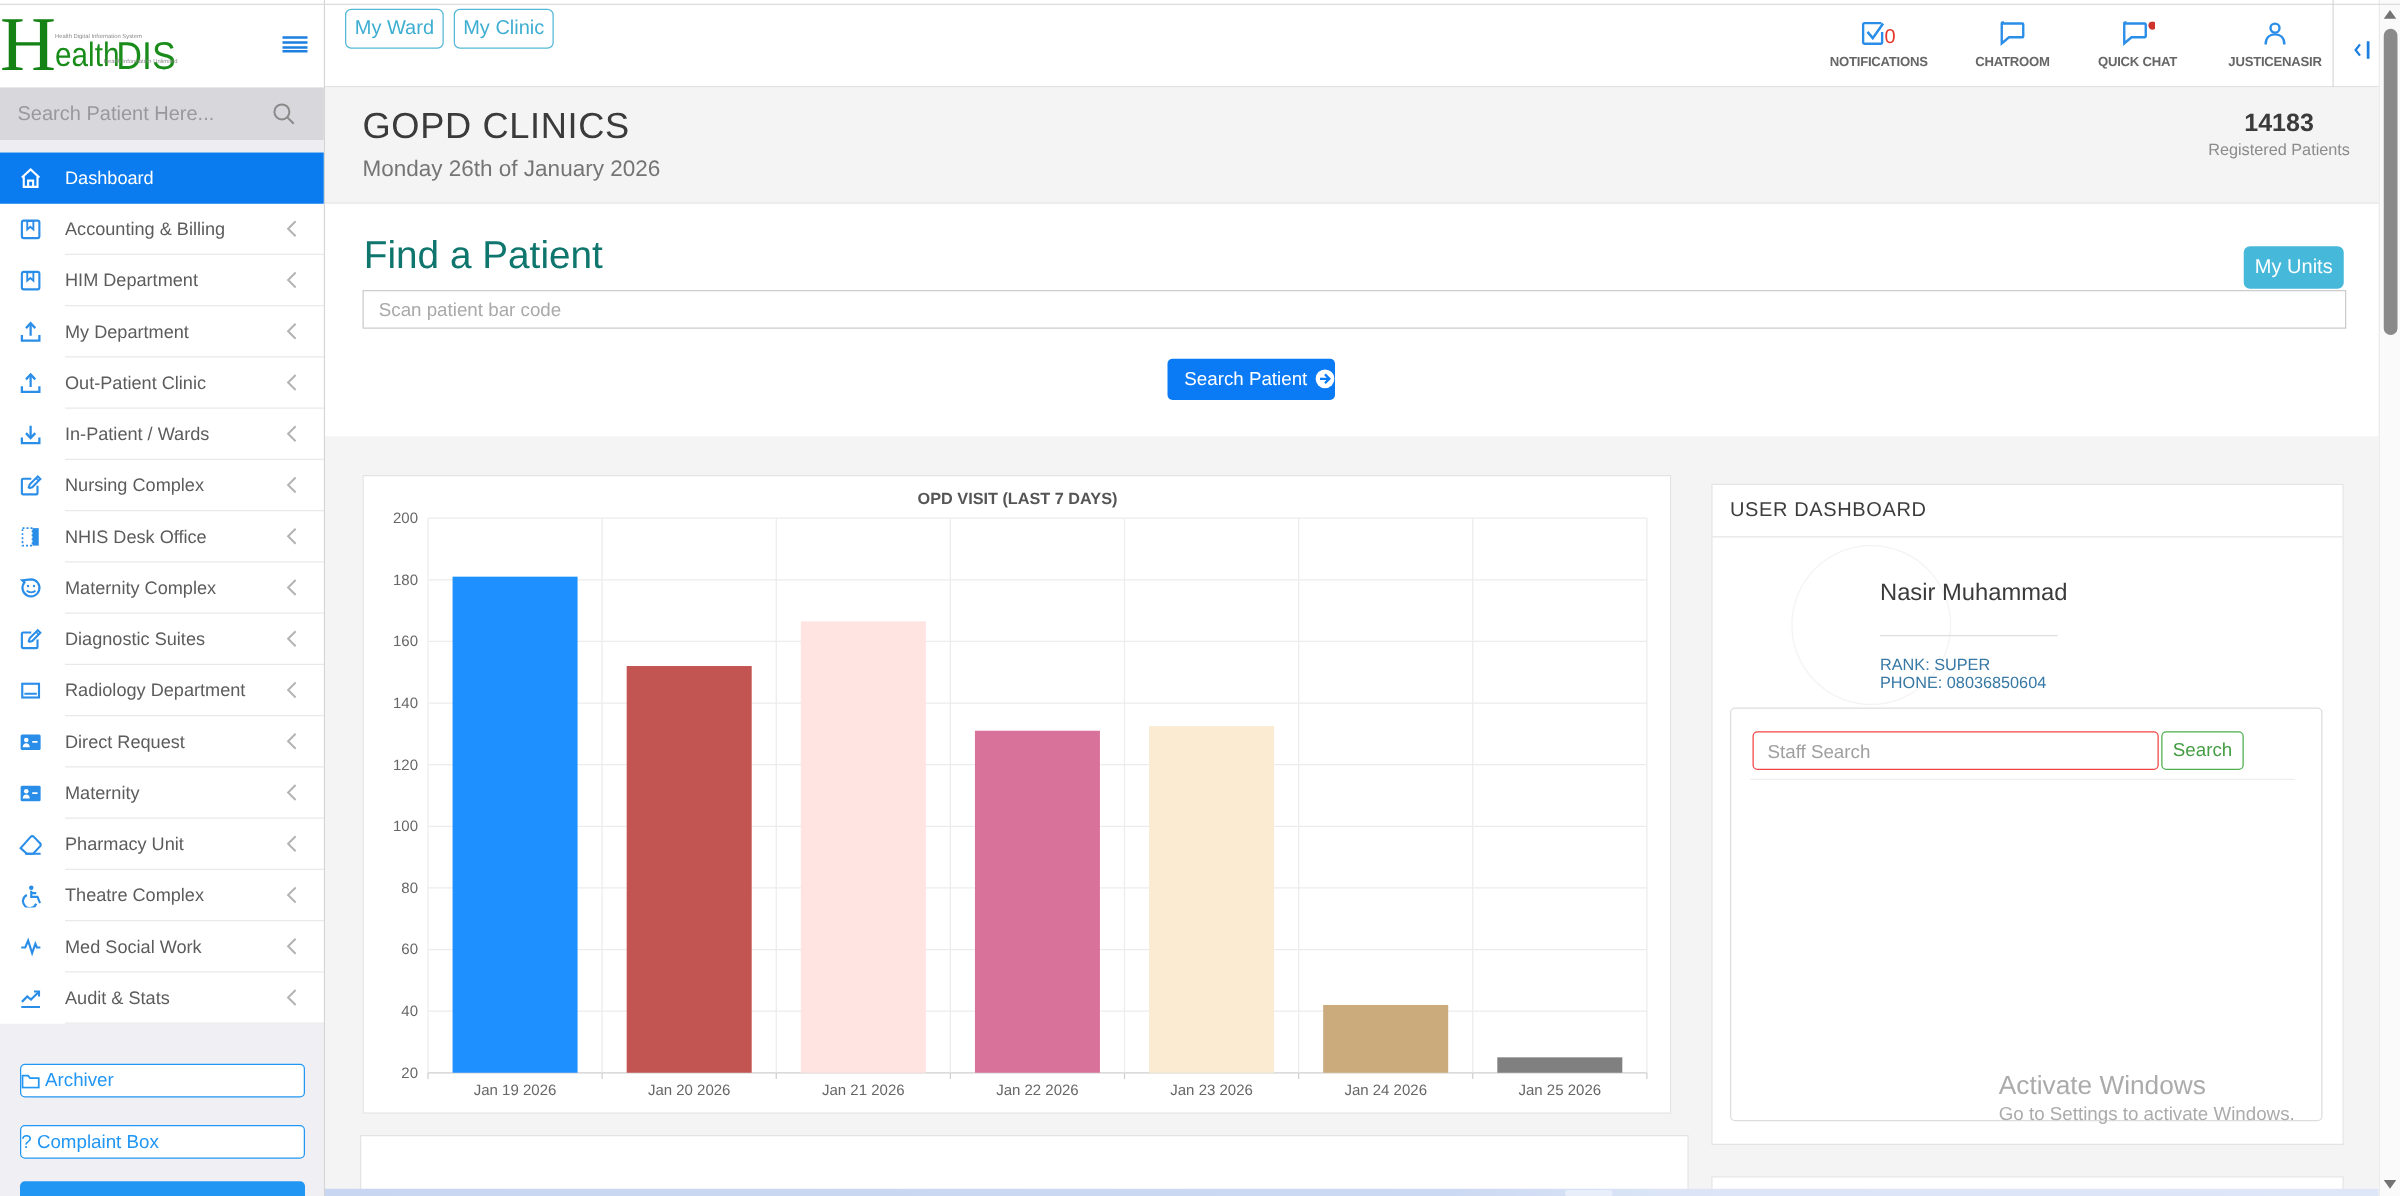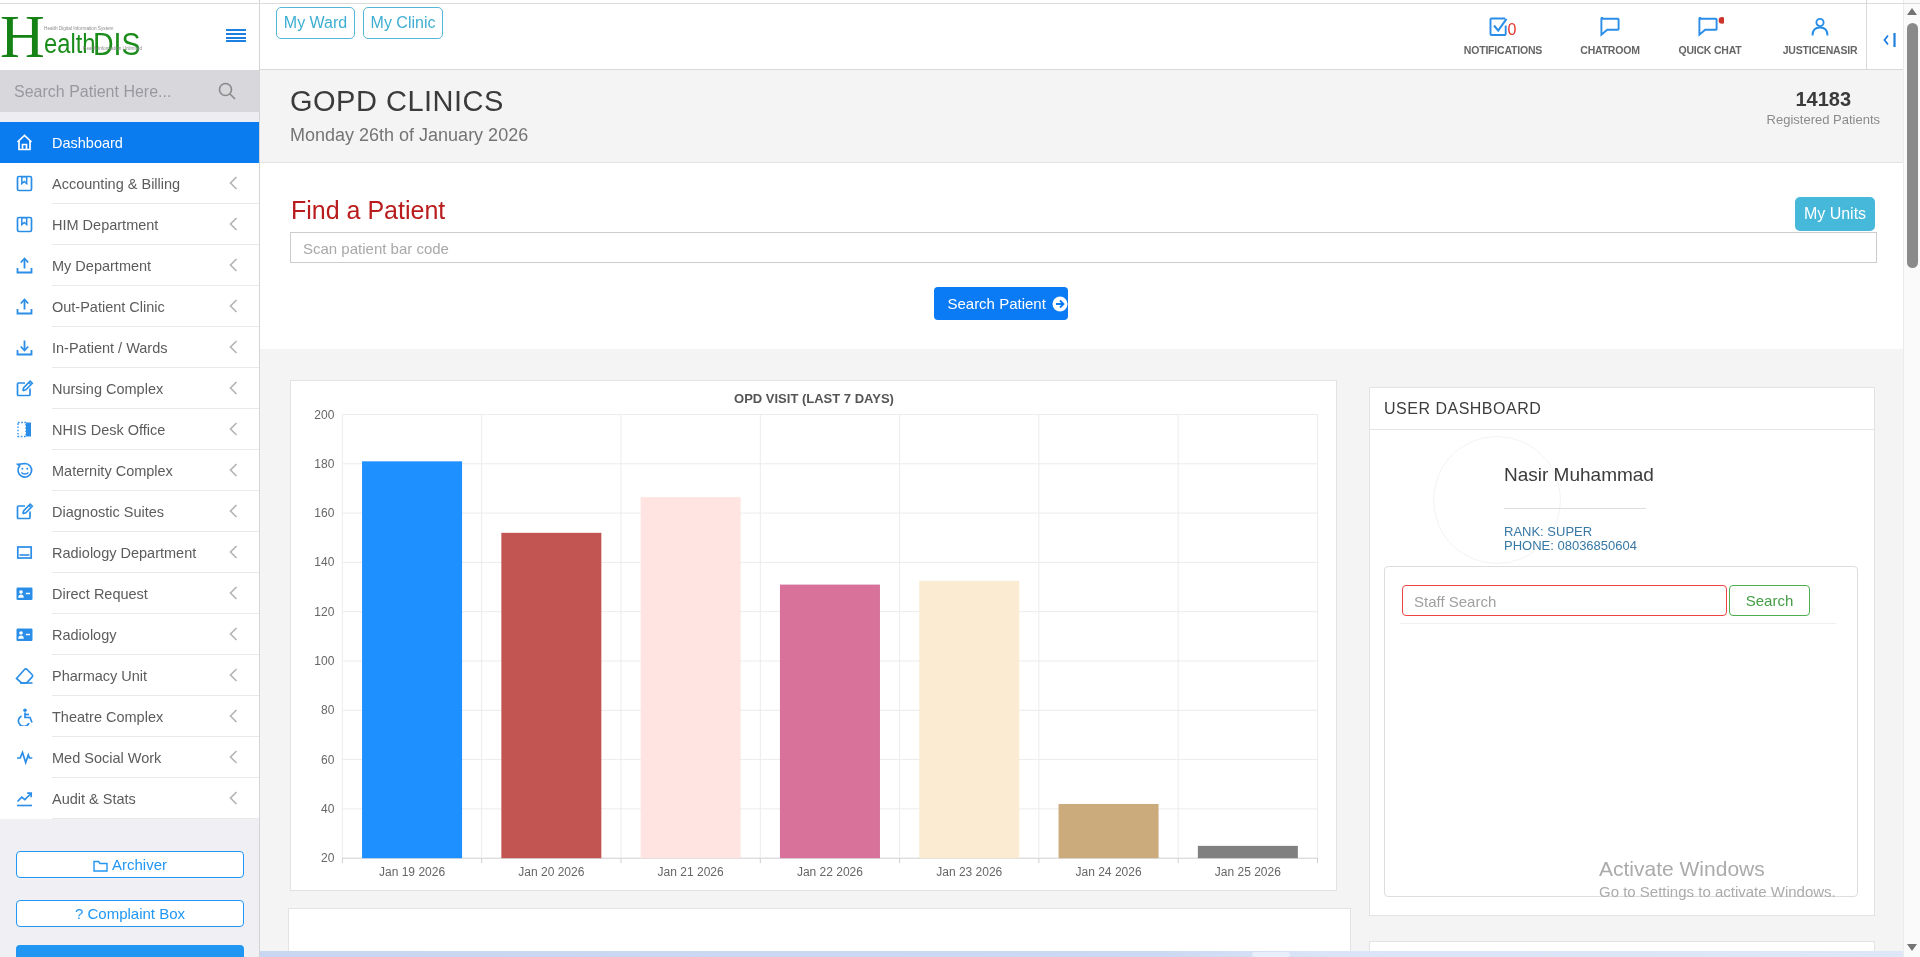--- a/index.html
+++ b/index.html
@@ -21,58 +21,58 @@
 #substrip { position:absolute; left:0; top:112px; width:259px; height:10px; background:#ededf2; }
 #menu { position:absolute; left:0; top:122px; width:259px; background:#fff; }
 .mi { position:relative; height:41px; }
 .mi .lbl { position:absolute; left:52px; top:13px; font-size:14.5px; color:#5c5c5c; }
 .mi .chev { position:absolute; right:21px; top:13px; width:9px; height:14px; }
 .mi .ic { position:absolute; left:15px; top:11px; width:19px; height:19px; }
 .mi .div { position:absolute; left:52px; bottom:0; right:0; height:1px; background:#e9e9e9; }
 .mi.active { background:#0b7bf0; }
 .mi.active .lbl { color:#fff; }
 #sb-bottom { position:absolute; left:0; top:820px; width:259px; height:137px; background:#f0f0f4; }
-.sbtn { position:absolute; left:16px; width:228px; height:27px; background:#fff; border:1px solid #2196f3; border-radius:4px; color:#2196f3; font-size:15px; text-align:center; line-height:25px; }
+.sbtn { position:absolute; left:16px; width:228px; height:27px; background:#fff; border:1px solid #2196f3; border-radius:4px; color:#2196f3; font-size:15px; line-height:25px; }
 #bluebtn { position:absolute; left:16px; top:945px; width:228px; height:12px; background:#2196f3; border-radius:4px 4px 0 0; }
 
 
 #topnav { position:absolute; left:260px; top:0; width:1643px; height:70px; background:#fff; border-bottom:1px solid #d9d9d9;}
 .wardbtn { position:absolute; top:7px; height:32px; border:1px solid #56b8d8; border-radius:5px; background:#fff; color:#3eaed2; font-size:16px; text-align:center; line-height:30px; }
 .navitem { position:absolute; top:14px; text-align:center; }
 .navitem .nlbl { font-size:10.5px; font-weight:bold; color:#666; letter-spacing:-0.2px; margin-top:4px; }
 #navdivider { position:absolute; left:1606px; top:0px; width:1px; height:70px; background:#d9d9d9; }
 
 
 #content { position:absolute; left:260px; top:70px; width:1643px; height:887px; background:#f4f4f4; }
 #hdrstrip { position:absolute; left:0; top:0; width:1643px; height:93px; background:#f4f4f4; border-bottom:1px solid #e2e2e2; }
 #hdrstrip h1 { position:absolute; left:30px; top:15px; font-size:29px; font-weight:normal; color:#3b3b3b; letter-spacing:0.5px; }
 #hdrstrip .sub { position:absolute; left:30px; top:55px; font-size:18px; color:#757575; }
 #regbox { position:absolute; right:23px; top:18px; text-align:center; }
 #regbox .num { font-size:20px; font-weight:bold; color:#3b3b3b; }
 #regbox .cap { font-size:13px; color:#8b8b8b; margin-top:1px; }
 #findsec { position:absolute; left:0; top:93px; width:1643px; height:186px; background:#fff; }
-#findsec h2 { position:absolute; left:31px; top:33px; font-size:25px; font-weight:normal; color:#b91c1c; }
+#findsec h2 { position:absolute; left:31px; top:23px; font-size:31px; font-weight:normal; color:#0f766e; }
 #myunits { position:absolute; left:1535px; top:34px; width:80px; height:34px; background:#46b8da; border-radius:5px; color:#fff; font-size:16px; text-align:center; line-height:34px; }
 #scaninput { position:absolute; left:30px; top:69px; width:1587px; height:31px; border:1px solid #ccc; background:#fff; }
 #scaninput span { position:absolute; left:12px; top:7px; font-size:15px; color:#a9a9a9; }
 #searchbtn { position:absolute; left:674px; top:124px; width:134px; height:33px; background:#0b7af5; border-radius:4px; color:#fff; font-size:15px; text-align:right; line-height:33px; }
 
 #chartcard { position:absolute; left:30px; top:310px; width:1047px; height:511px; background:#fff; border:1px solid #e3e3e3; }
 
 #udcard { position:absolute; left:1109px; top:317px; width:506px; height:529px; background:#fff; border:1px solid #e3e3e3; }
 #udhead { position:absolute; left:0; top:0; width:100%; height:42px; border-bottom:1px solid #e5e5e5; }
 #udhead span { position:absolute; left:14px; top:12px; font-size:16px; color:#3d3d3d; letter-spacing:0.5px;}
 #avcircle { position:absolute; left:63px; top:48px; width:128px; height:128px; border-radius:50%; border:1px solid #f3f3f3; }
 #udname { position:absolute; left:134px; top:76px; font-size:19px; color:#3b3b3b; }
 #udhr { position:absolute; left:134px; top:120px; width:142px; height:1px; background:#dedede; }
 #udrank { position:absolute; left:134px; top:137px; font-size:13px; color:#3778a5; line-height:13.7px; }
 #udpanel { position:absolute; left:14px; top:178px; width:474px; height:331px; background:#fff; border:1px solid #ddd; border-radius:4px; }
 #staffinput { position:absolute; left:17px; top:18px; width:325px; height:31px; border:1px solid #ef4444; border-radius:4px; }
 #staffinput span { position:absolute; left:11px; top:7px; font-size:15px; color:#a0a0a0; }
-#staffbtn { position:absolute; left:344px; top:18px; width:81px; height:31px; border:1px solid #4cae4c; border-radius:4px; color:#449d44; font-size:15px; text-align:center; line-height:29px; background:#fff; }
+#staffbtn { position:absolute; left:344px; top:18px; width:66px; height:31px; border:1px solid #4cae4c; border-radius:4px; color:#449d44; font-size:15px; text-align:center; line-height:29px; background:#fff; }
 #udpanel .pdiv { position:absolute; left:15px; top:56px; width:436px; height:1px; background:#efefef; }
 #aw1 { position:absolute; left:1339px; top:787px; font-size:21px; color:#ababab; }
 #aw2 { position:absolute; left:1339px; top:813px; font-size:15px; color:#ababab; }
 
 #bedcard { position:absolute; left:28px; top:838px; width:1063px; height:49px; background:#fff; border:1px solid #e3e3e3; }
 #bedcard span { position:absolute; left:18px; top:17px; font-size:13px; color:#4a4a4a; letter-spacing:0.3px;margin-top:24px;}
 #brcard { position:absolute; left:1109px; top:871px; width:506px; height:16px; background:#fff; border:1px solid #e3e3e3; }
 #bluestrip { position:absolute; left:0; top:881px; width:1643px; height:6px; background:linear-gradient(90deg,#c9d6f1 0%, #ccd9f2 55%, #dbe5f7 65%, #dde7f8 100%); }
 #bluestrip .wbox { position:absolute; left:992px; top:1px; width:38px; height:5px; background:#e9eefb; border-radius:3px; }
 
@@ -248,21 +248,21 @@
           </svg>
           <div class="div"></div>
         </div>
         <div class="mi">
           <svg class="ic" viewBox="0 0 19 19">
             <rect x="1.5" y="3.5" width="16" height="12.5" rx="1.2" fill="#2a8ee8"></rect>
             <circle cx="6" cy="8" r="1.8" fill="#fff"></circle>
             <path d="M3.2 13.8 c0-2.2 1.3-3.3 2.8-3.3 s2.8 1.1 2.8 3.3 z" fill="#fff"></path>
             <line x1="10.8" y1="9.5" x2="15" y2="9.5" stroke="#fff" stroke-width="1.5"></line>
           </svg>
-          <span class="lbl">Radiology</span>
+          <span class="lbl">Maternity</span>
           <svg class="chev" viewBox="0 0 9 14">
             <path d="M7.5 1 L1.5 7 L7.5 13" fill="none" stroke="#b3b3b3" stroke-width="1.6"></path>
           </svg>
           <div class="div"></div>
         </div>
         <div class="mi">
           <svg class="ic" viewBox="0 0 19 19">
             <path d="M1.5 12.5 L9.5 3.5 a1.8 1.8 0 0 1 2.6 0 L17 8.5 a1.8 1.8 0 0 1 0 2.6 L11.5 17 H6.5 z" fill="none" stroke="#2a8ee8" stroke-width="1.7"></path>
             <line x1="5" y1="17" x2="17.5" y2="17" stroke="#2a8ee8" stroke-width="1.6"></line>
           </svg>

